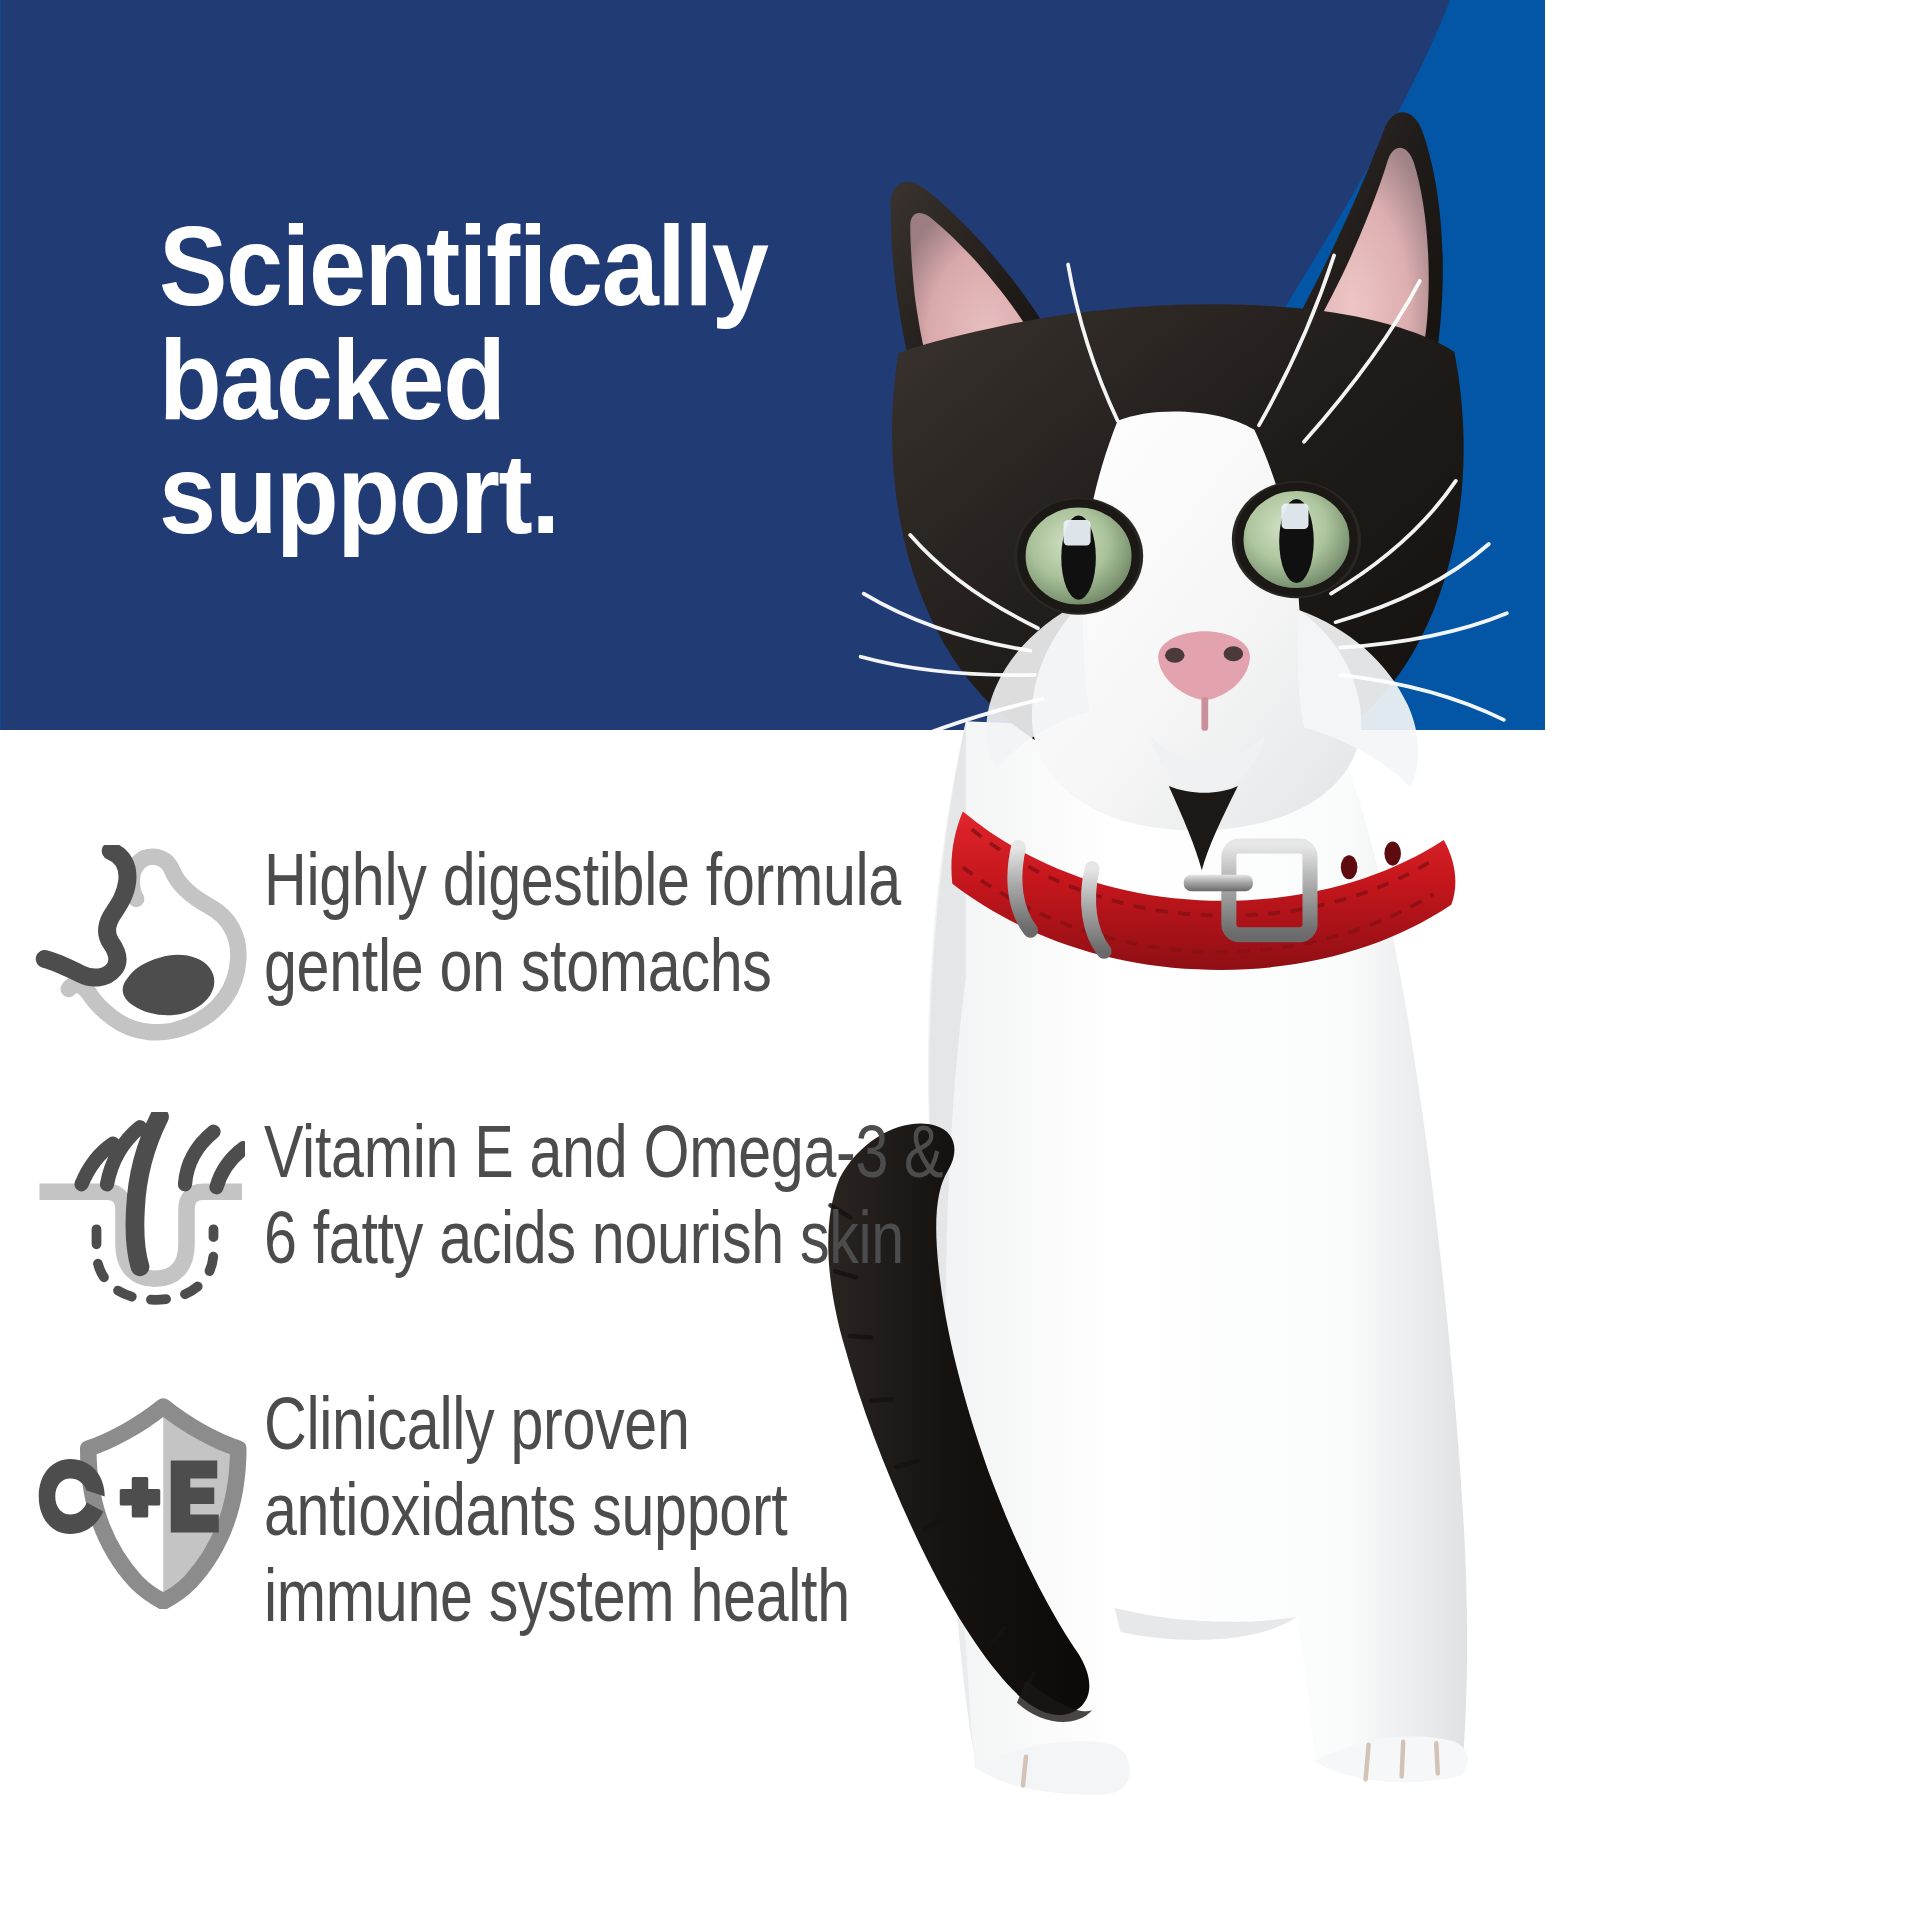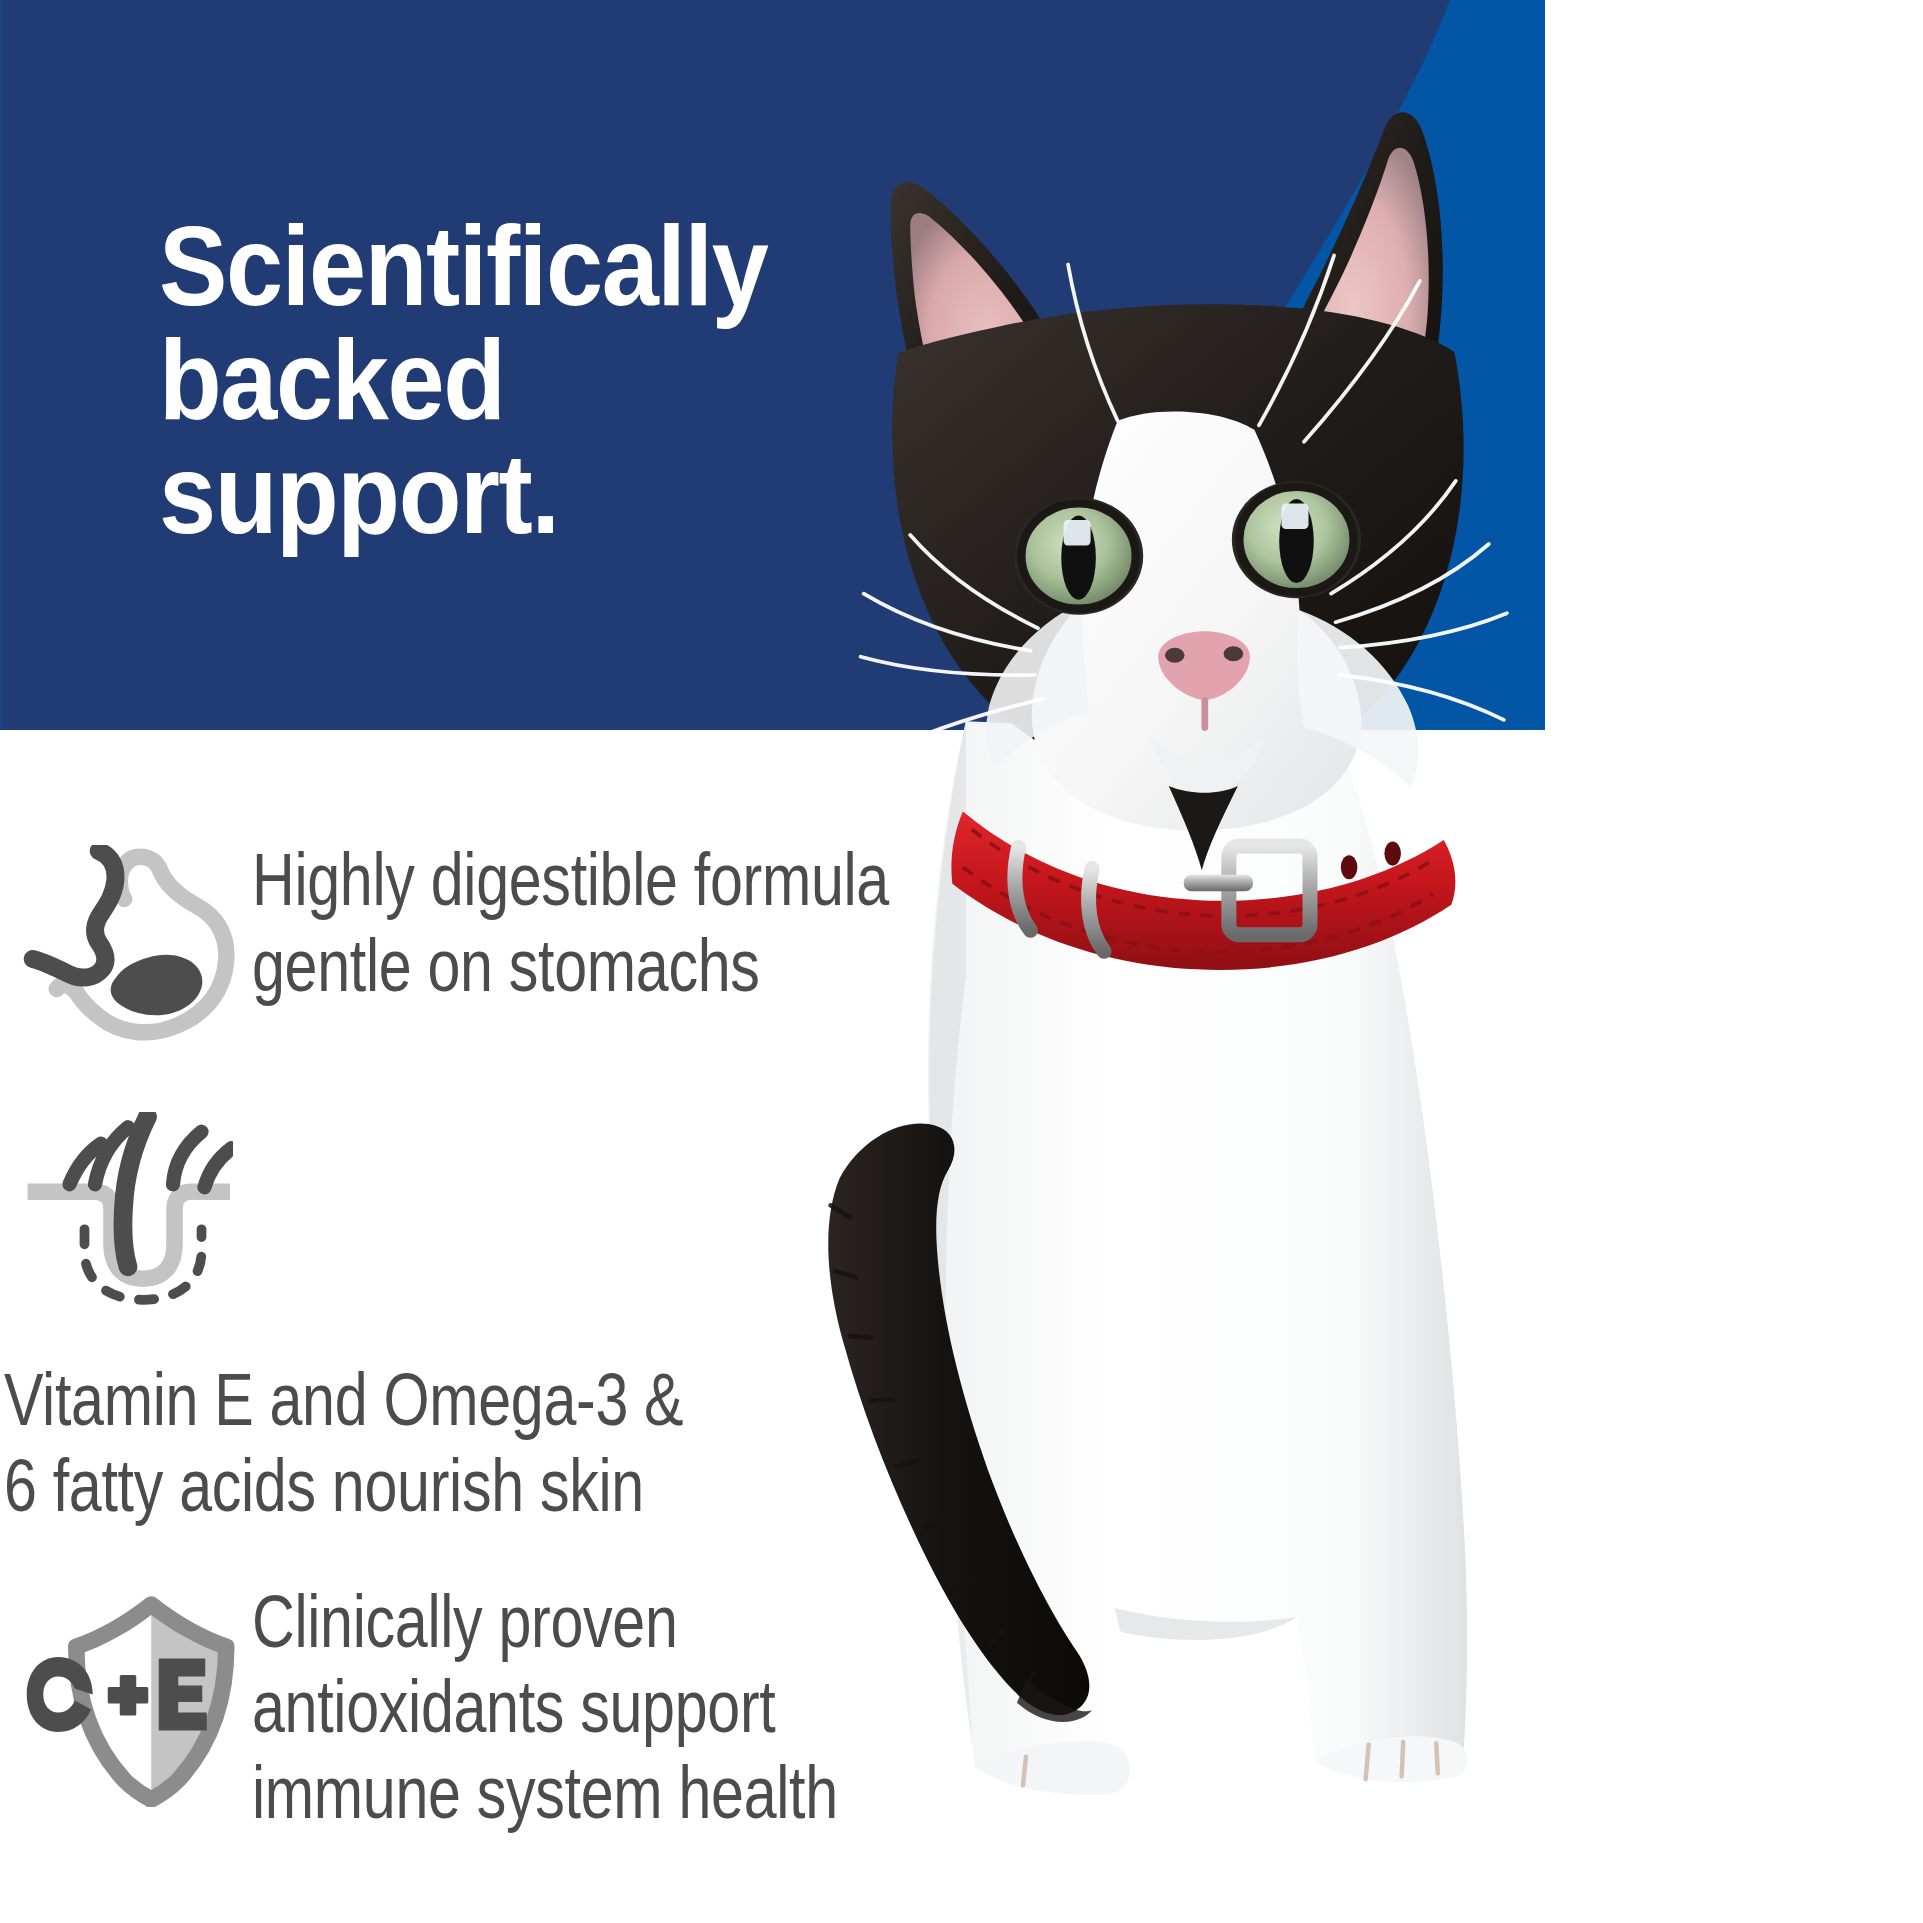--- a/index.html
+++ b/index.html
@@ -47,21 +47,21 @@
     letter-spacing: -1.5px;
     transform: scaleX(0.9);
     transform-origin: left top;
     margin: 0;
   }
   .headline .l { display: block; white-space: nowrap; }
 
   
   .features {
     position: absolute;
-    left: 4px;
+    left: 16px;
     top: 834px;
     width: 1217px;
   }
   .feature {
     position: relative;
     display: flex;
     align-items: flex-start;
     margin-bottom: 47px;
     min-height: 225px;
   }
@@ -85,21 +85,21 @@
     line-height: 1.16;
     letter-spacing: -0.4px;
     transform: scaleX(0.80);
     transform-origin: left top;
     width: 125%;
     padding-top: 3px;
   }
   .feature-text .l { display: block; white-space: nowrap; }
 
   .f1 .feature-icon { padding-top: 10.5px; }
-  .f2 { margin-top: 25.6px; flex-direction: column; }
+  .f2 { margin-top: 25.6px; }
   .f3 { margin-top: 25.6px; }
 
   
   .photo {
     position: absolute;
     right: 0;
     top: 0;
     width: 767px;
     height: 1841px;
     pointer-events: none;

